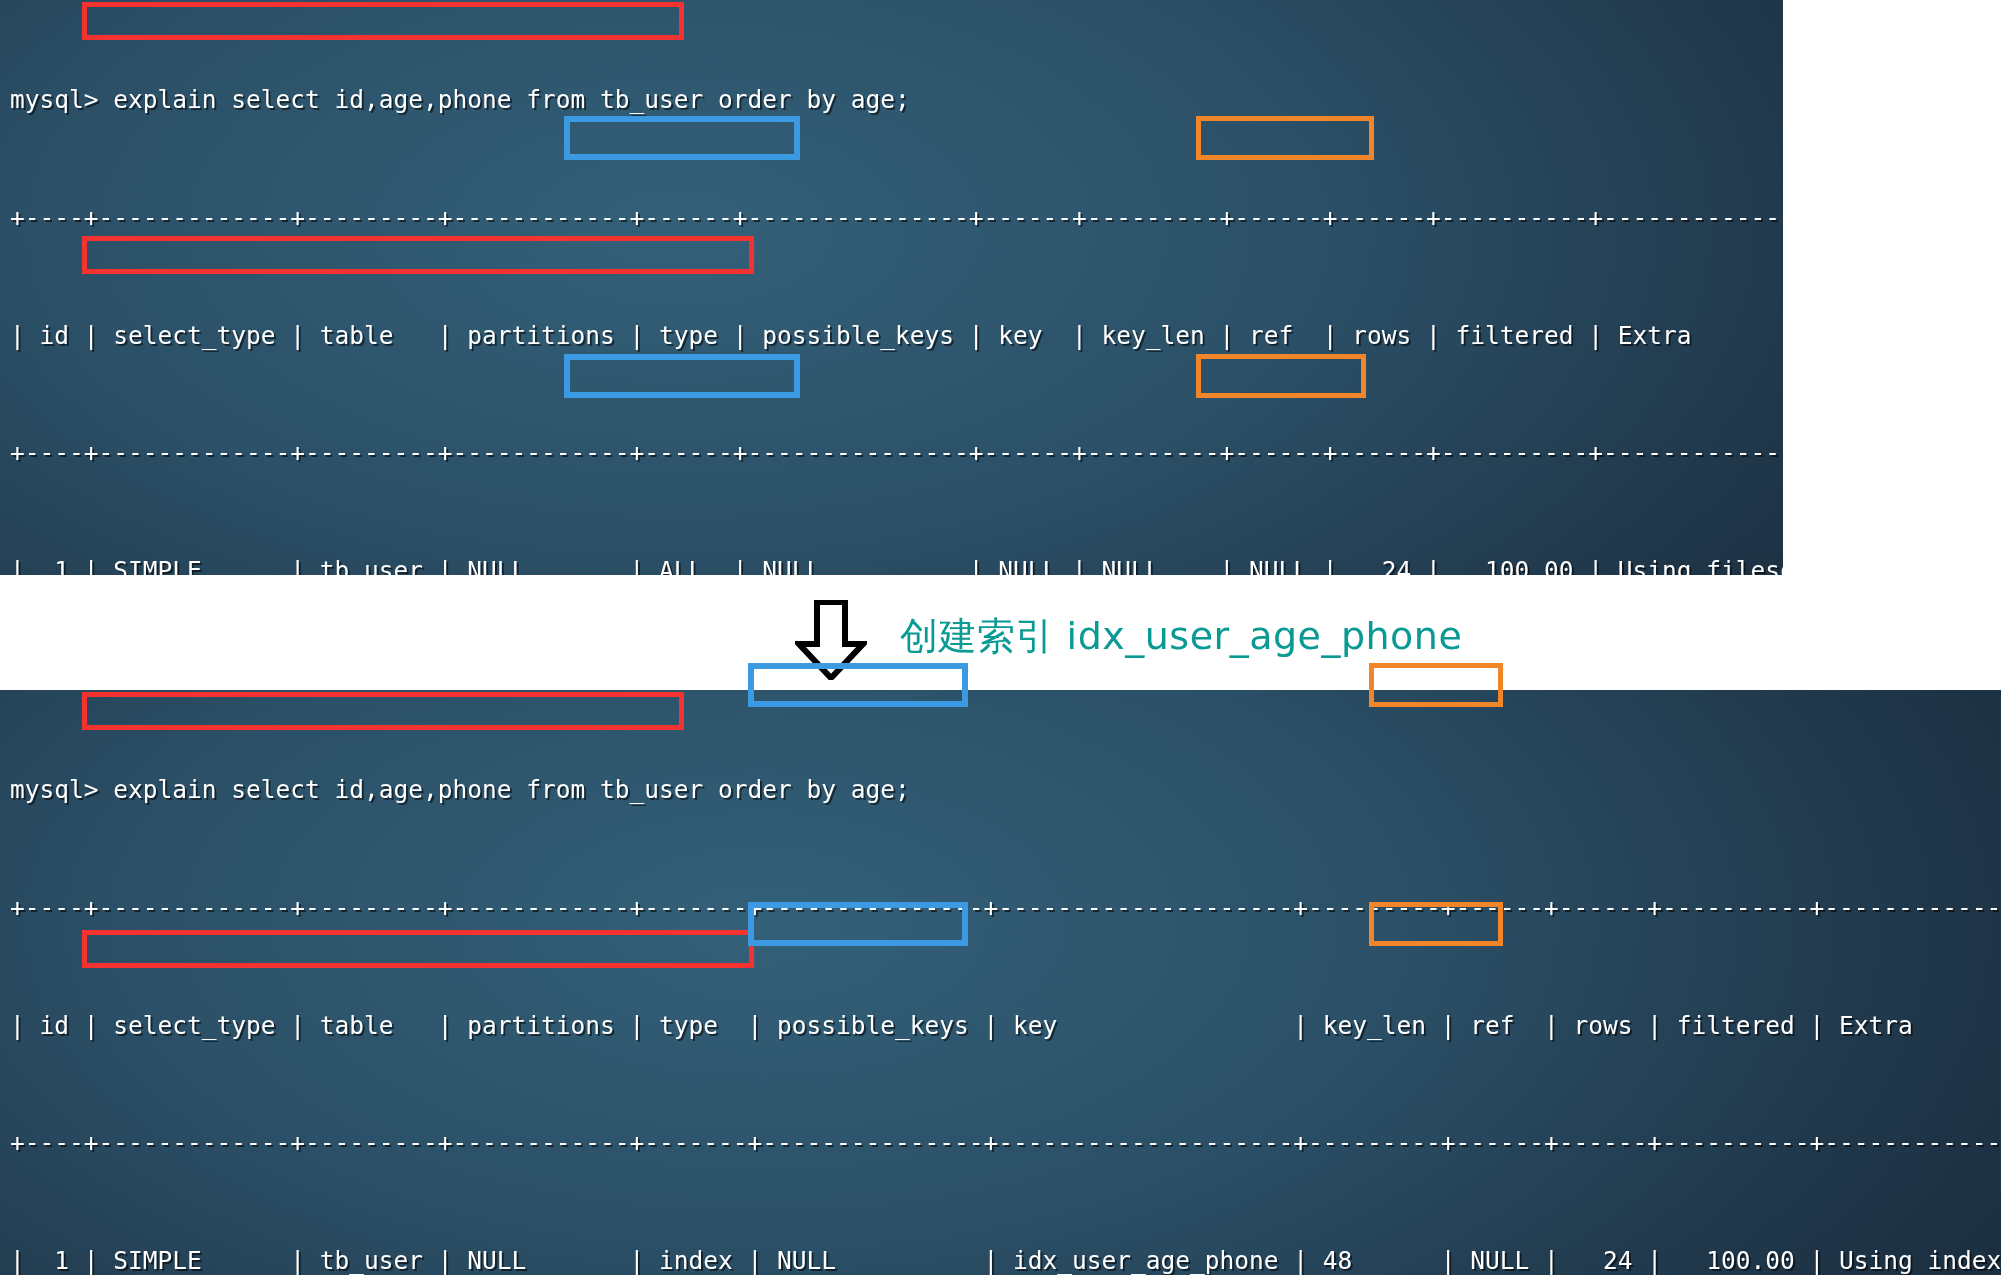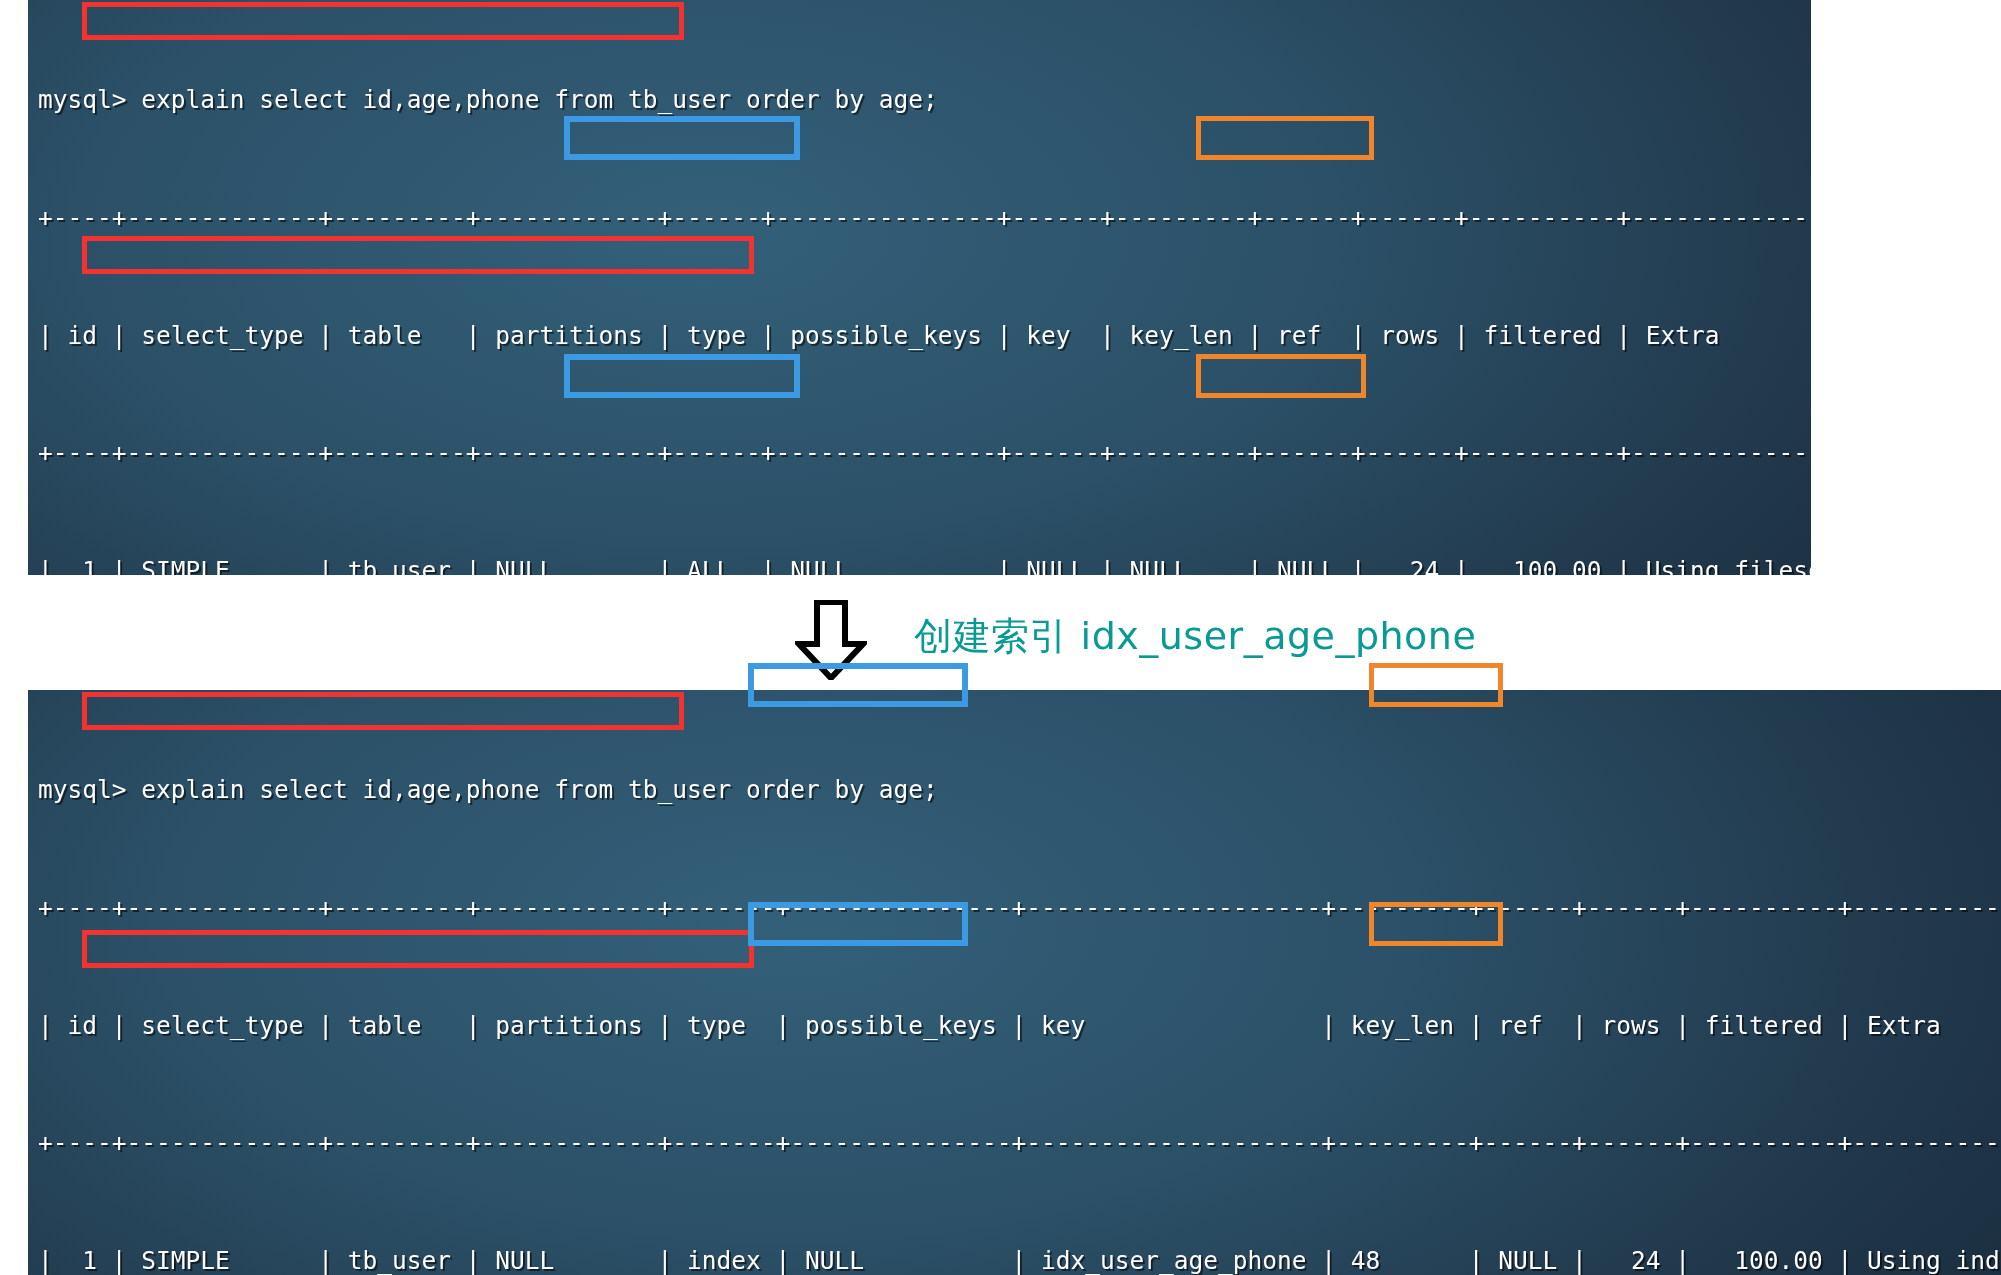--- a/index.html
+++ b/index.html
@@ -19,21 +19,20 @@
   .term {
     position: absolute;
     background:
       radial-gradient(ellipse 1400px 700px at 38% 40%, #336079 0%, #2b5067 45%, #21394c 80%, #1b2f40 100%);
     color: #ffffff;
     font-size: 24.5px;
     line-height: 39.2px;
     letter-spacing: 0px;
     white-space: pre;
     overflow: hidden;
-    margin-left: 28px;
   }
   .term .lines {
     position: absolute;
     left: 10px;
     top: 2px;
   }
   .ln {
     height: 39.2px;
     text-shadow: 2px 2px 0px rgba(0,0,0,0.55);
     font-weight: 400;
@@ -80,21 +79,20 @@
   }
   #index-note {
     position: absolute;
     left: 900px;
     top: 611px;
     font-family: "DejaVu Sans", "Liberation Sans", sans-serif;
     font-size: 38px;
     color: #0a9a94;
     white-space: nowrap;
     letter-spacing: 0.5px;
-    margin-left: 14px;
   }
 </style>
 </head>
 <body>
 
 <div class="term" id="term-top">
   <div class="lines" style="font-size: 24.5px;">
     <div class="ln">mysql&gt; explain select id,age,phone from tb_user order by age;</div>
     <div class="ln">+----+-------------+---------+------------+------+---------------+------+---------+------+------+----------+----------------+</div>
     <div class="ln">| id | select_type | table   | partitions | type | possible_keys | key  | key_len | ref  | rows | filtered | Extra          |</div>

